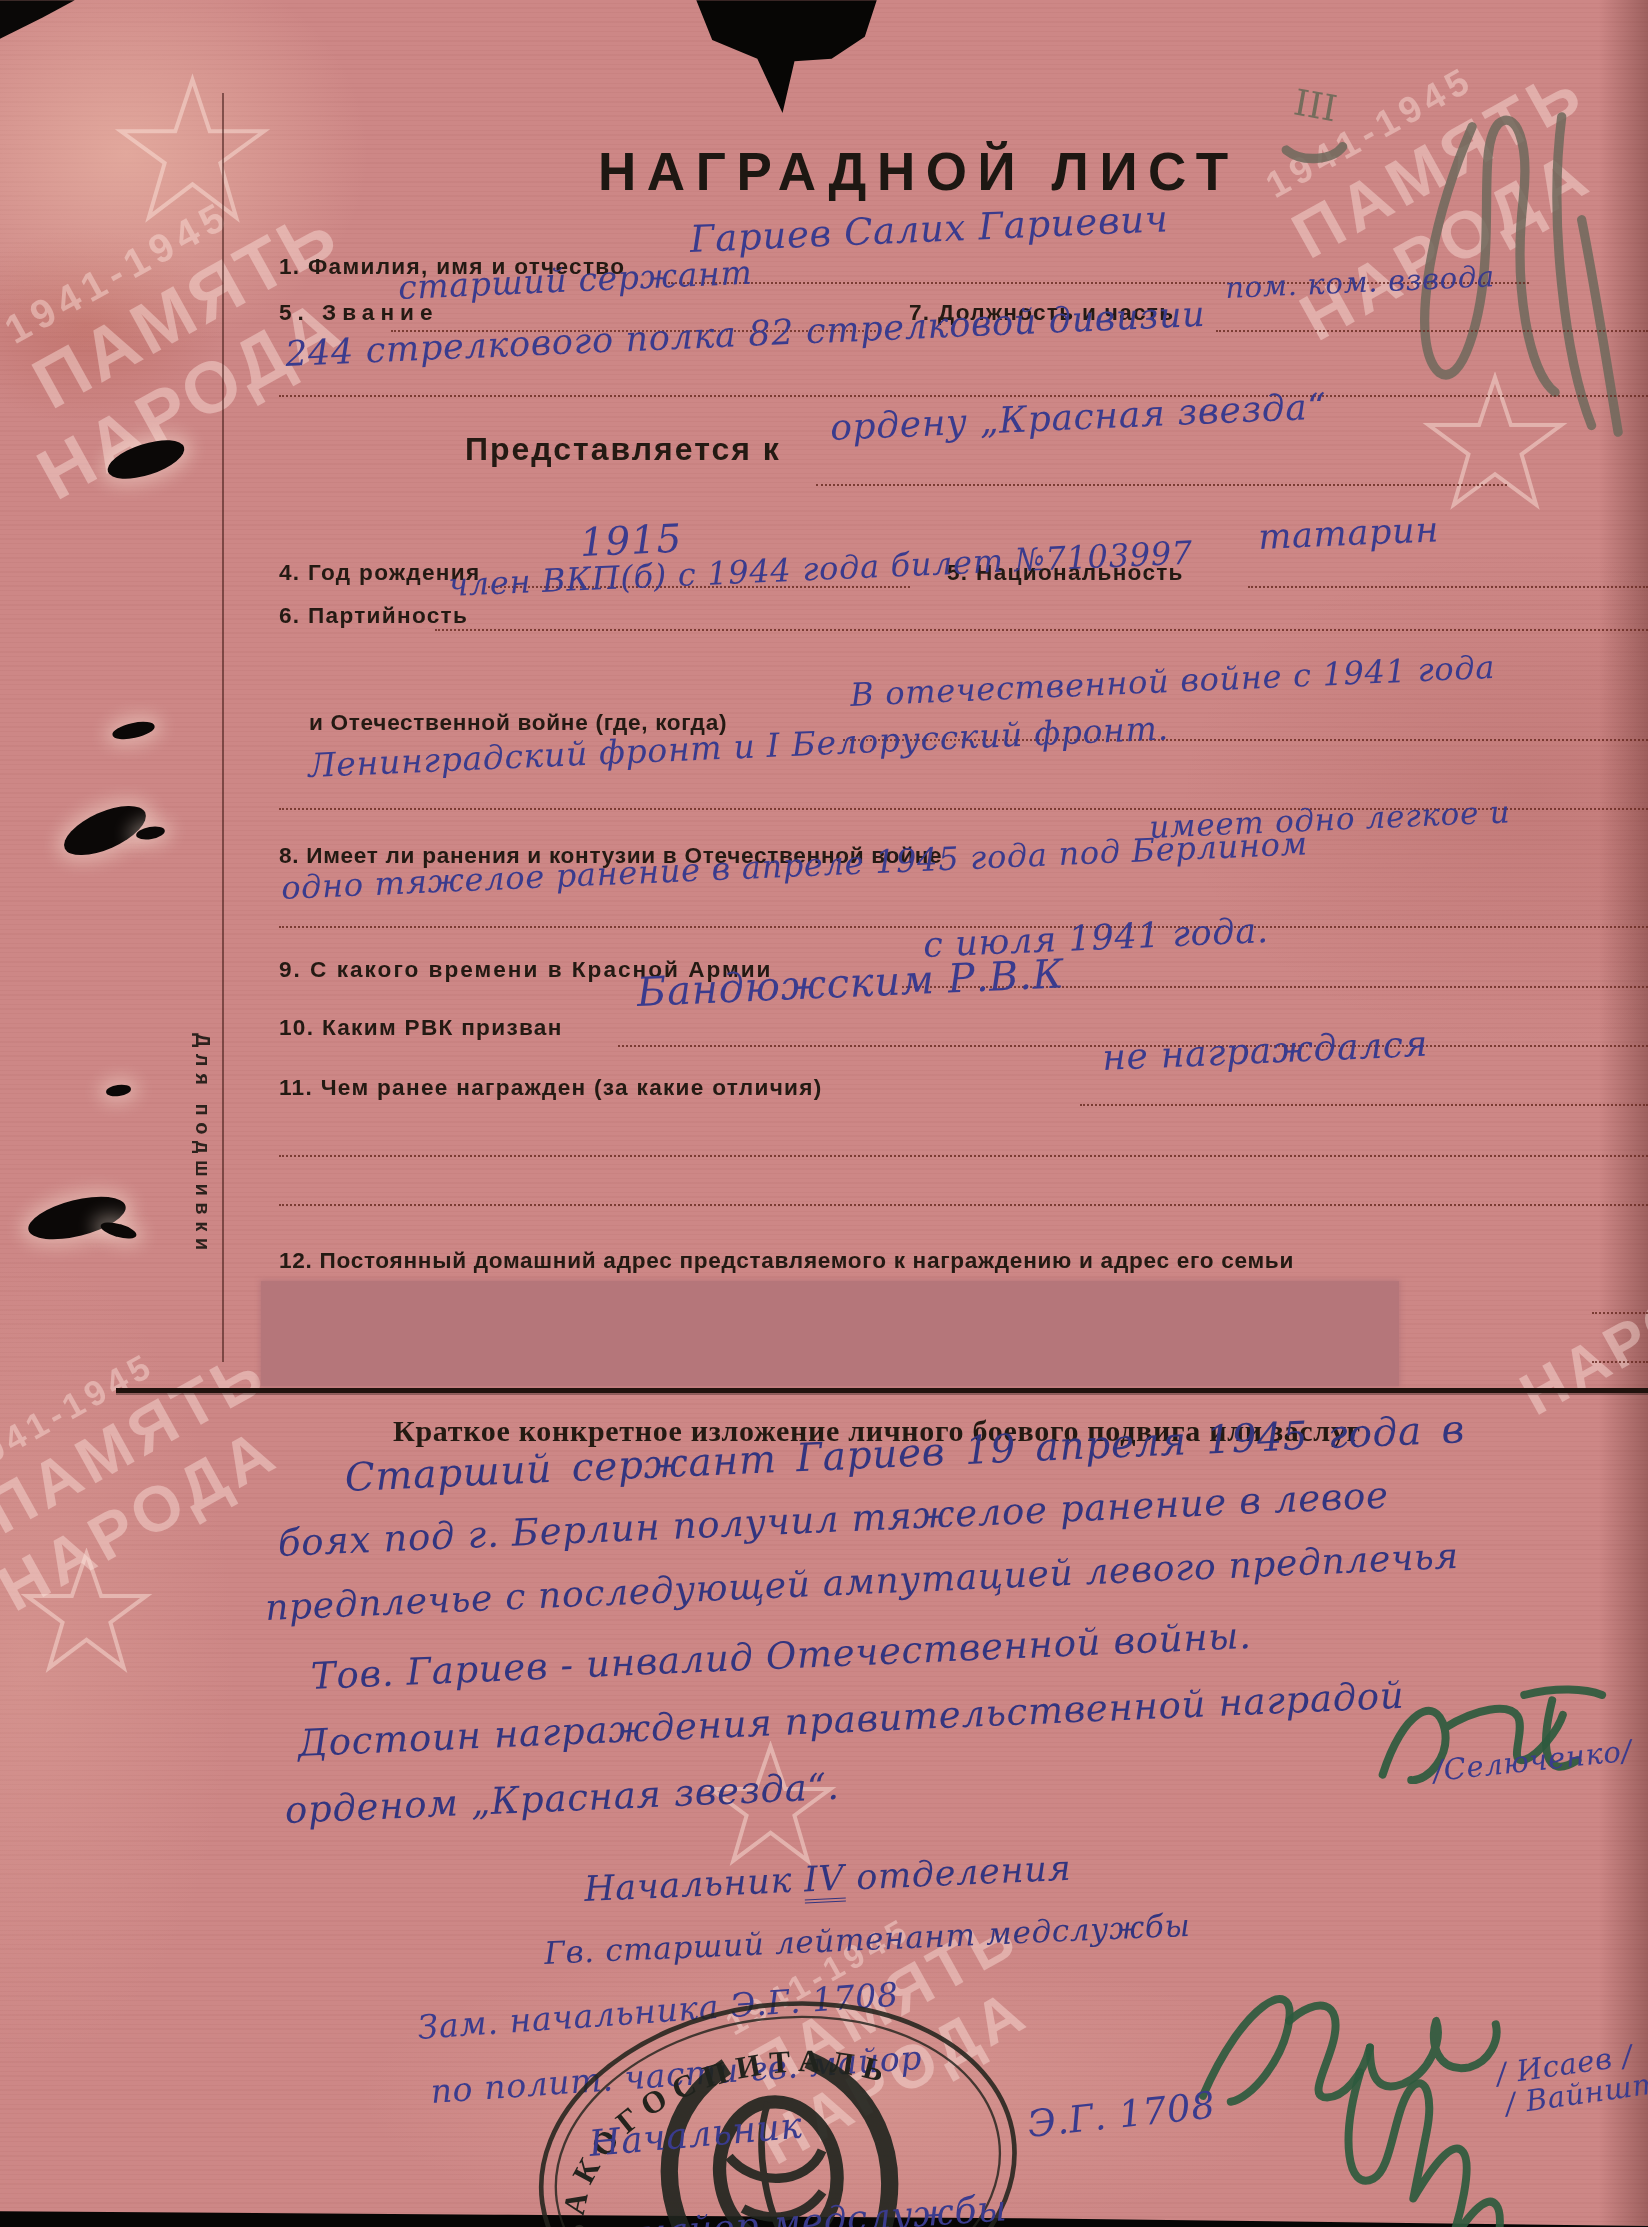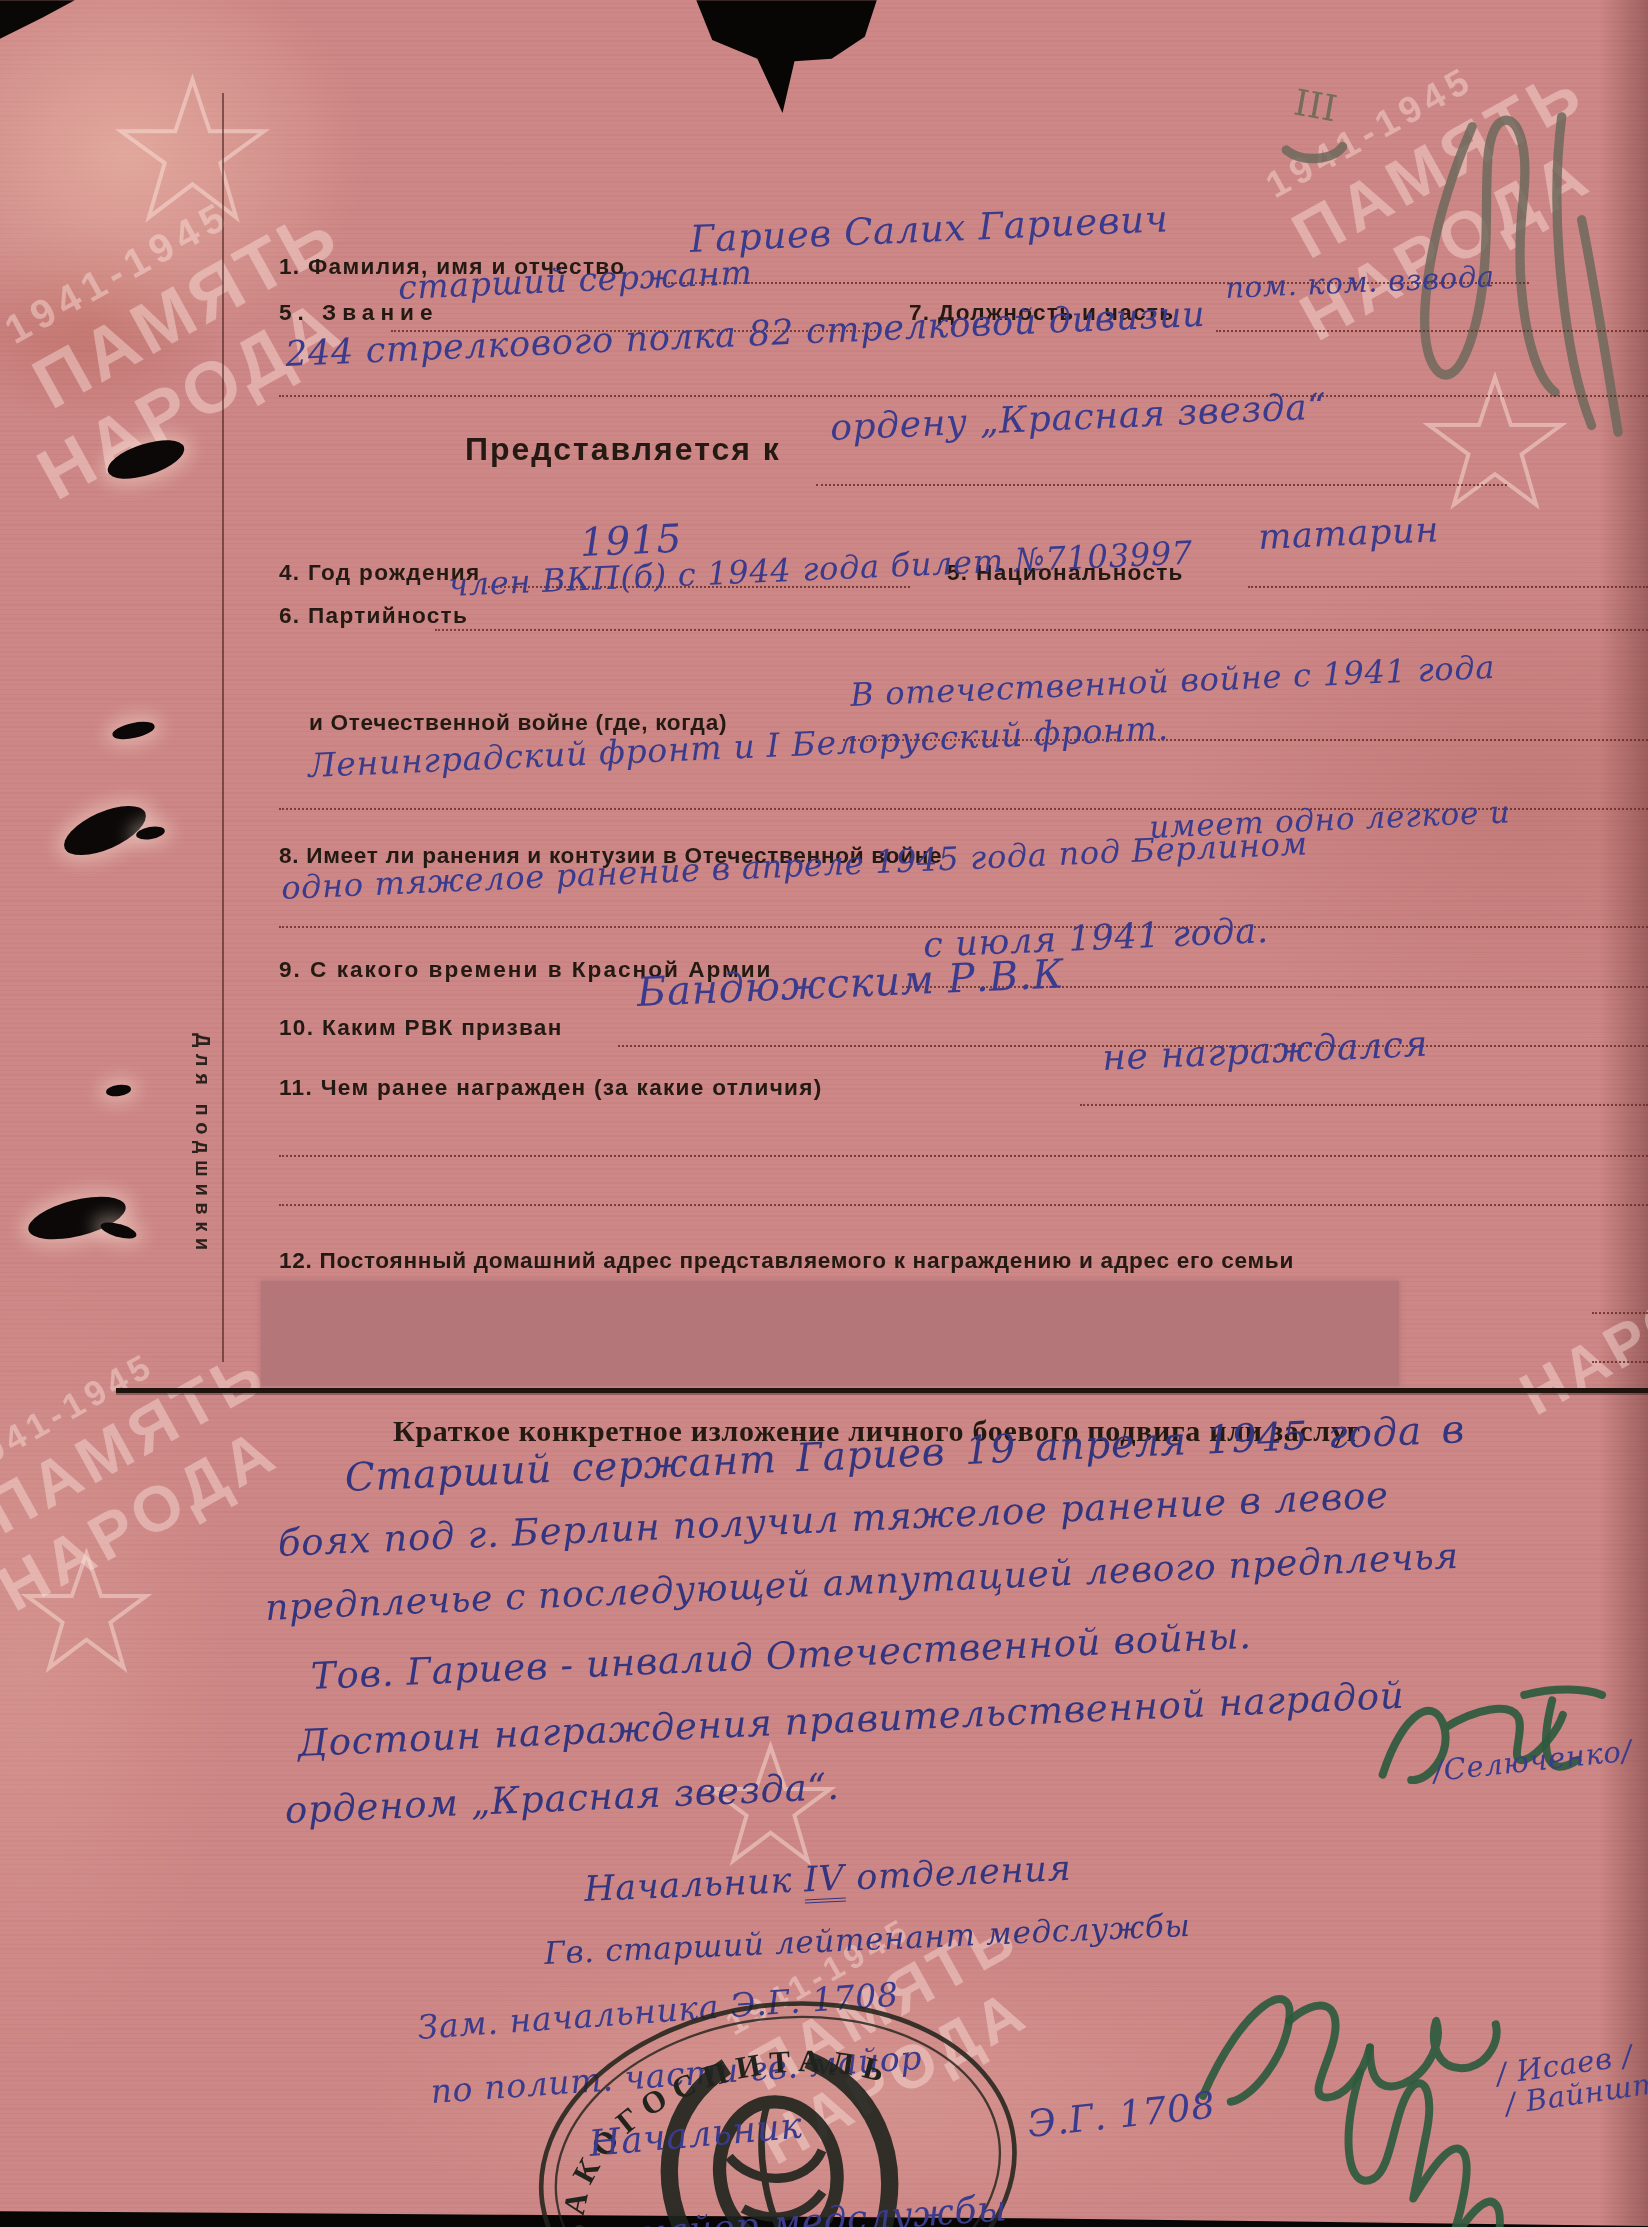--- a/index.html
+++ b/index.html
@@ -95,20 +95,21 @@
   <div class="abs" style="left:1294px;top:85px;color:#756c5c;font-size:36px;transform:rotate(10deg);font-family:'DejaVu Serif',serif;">III</div>
   <svg class="abs" style="left:1263px;top:80px" width="385px" height="452" viewBox="0 0 580 680">
     <g stroke="#6f695c" stroke-width="14" fill="none" opacity=".85" stroke-linecap="round">
       <path d="M35,105 C60,125 105,120 120,100"></path>
       <path d="M315,70 C250,220 220,400 265,440 C300,465 330,360 335,260 C340,170 330,92 355,65 C380,44 402,90 392,180 C377,310 400,440 440,470"></path>
       <path d="M450,55 C430,210 455,420 495,520"></path>
       <path d="M480,210 C500,310 520,440 535,530"></path>
     </g>
   </svg>
 
+  <div class="abs title" style="left:598px;top:141px;">НАГРАДНОЙ ЛИСТ</div>
 
   <div class="abs lbl" style="left:279px;top:254px;">1. Фамилия, имя и отчество</div>
   <div class="abs hw" style="left:691px;top:218px;font-size:37px;">Гариев Салих Гариевич</div>
   <div class="abs dots" style="left:668px;top:282px;width:861px;"></div>
 
   <div class="abs lbl sp" style="left:279px;top:300px;">5. Звание</div>
   <div class="abs hw" style="left:399px;top:268px;font-size:33px;">старший сержант</div>
   <div class="abs dots" style="left:391px;top:330px;width:485px;"></div>
   <div class="abs lbl" style="left:909px;top:300px;">7. Должность и часть</div>
   <div class="abs hw" style="left:1226px;top:271px;font-size:29px;">пом. ком. взвода</div>

